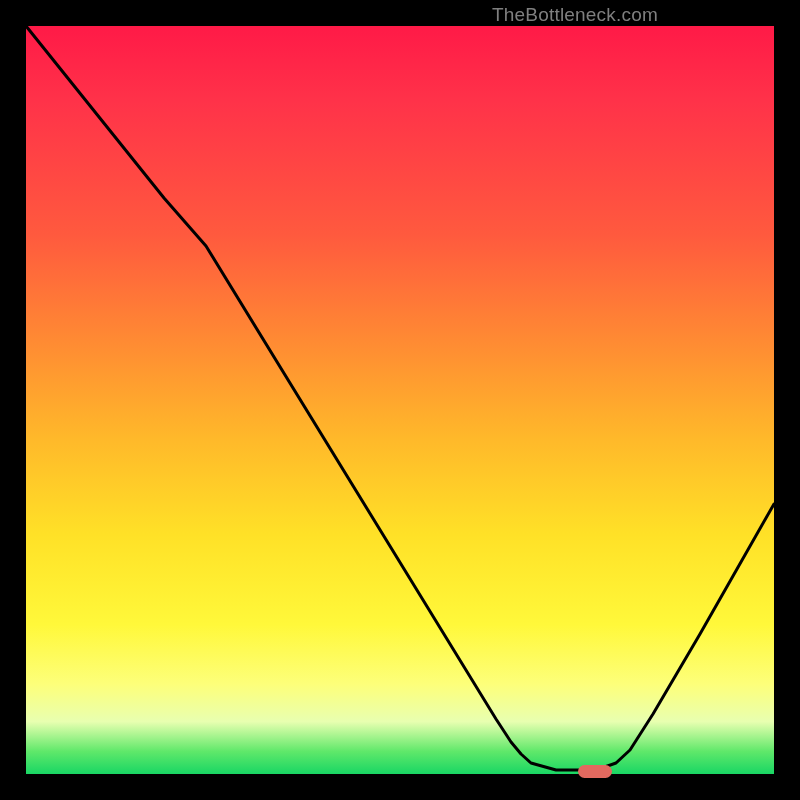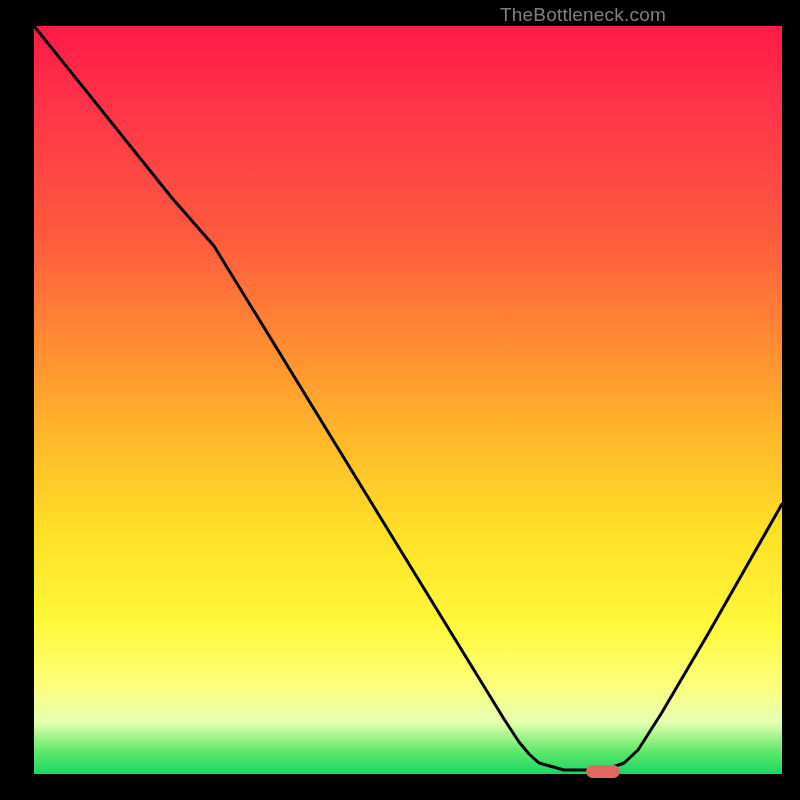--- a/index.html
+++ b/index.html
@@ -6,21 +6,21 @@
     margin: 0;
     padding: 0;
     width: 800px;
     height: 800px;
     background: #000;
     overflow: hidden;
     font-family: Arial, Helvetica, sans-serif;
   }
   .frame {
     position: absolute;
-    left: 8px;
+    left: 0;
     top: 0;
     width: 684px;
     height: 800px;
     background: #000;
   }
   .plot-area {
     position: absolute;
     left: 26px;
     top: 26px;
     width: 748px;

